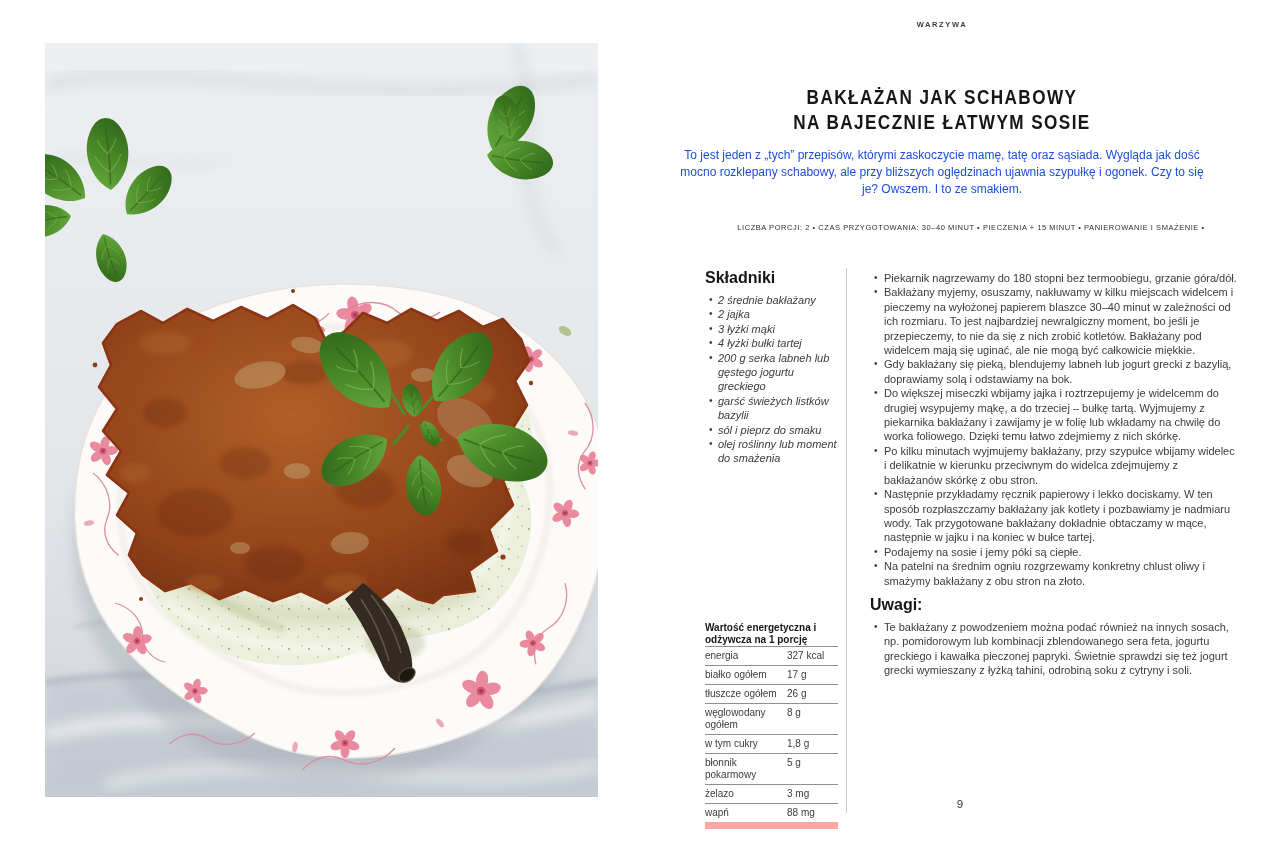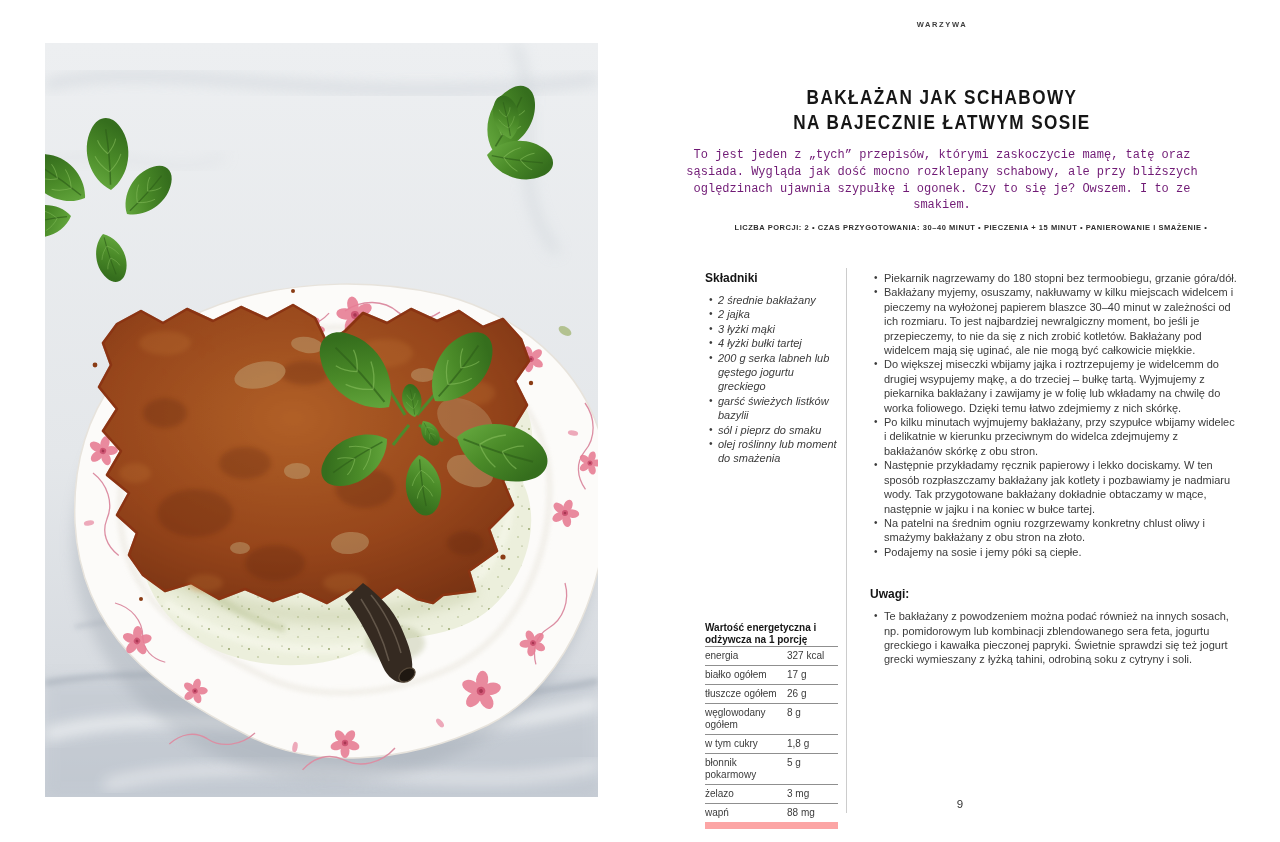--- a/index.html
+++ b/index.html
@@ -14,40 +14,40 @@
     position:absolute;left:602px;top:20px;width:680px;text-align:center;
     font-size:7.5px;font-weight:700;letter-spacing:1.6px;color:#3d3d3d;
   }
   .title{
     position:absolute;left:602px;top:85px;width:680px;text-align:center;
     font-size:19.5px;line-height:25px;font-weight:700;letter-spacing:1.6px;
     color:#161616;transform:scaleX(.88);transform-origin:50% 0;
   }
   .intro{
     position:absolute;left:672px;top:147px;width:540px;text-align:center;
-    font-size:12px;line-height:16.8px;color:#701a75;font-family:Liberation Mono, monospace;
+    font-size:12px;line-height:16.8px;color:#1d4ed8;
   }
   .meta{
     position:absolute;left:705px;top:223px;width:532px;text-align:center;
-    font-size:7.5px;font-weight:700;letter-spacing:.55px;color:#2e2e2e;
+    font-size:7.5px;font-weight:400;letter-spacing:.55px;color:#2e2e2e;
   }
   .col{position:absolute;top:271px;}
   .col-ing{left:705px;width:132px;}
   .col-prep{left:870px;width:368px;}
   .divider{position:absolute;left:846px;top:268px;width:1px;height:545px;background:#cccccc;}
   h3.sec{
-    margin:0 0 8px 0;font-size:12px;line-height:14px;font-weight:700;color:#151515;
+    margin:0 0 8px 0;font-size:16px;line-height:14px;font-weight:700;color:#151515;
   }
   ul.blist{list-style:none;margin:0;padding:0;font-size:11px;line-height:14.4px;color:#3b3b3b;}
   ul.blist li{position:relative;padding-left:14px;}
   ul.blist li::before{
     content:"•";position:absolute;left:4px;top:0;font-size:10px;color:#3b3b3b;
   }
   .col-ing ul.blist li{padding-left:13px;font-style:italic;}
-  .notes-block{margin-top:28px;}
+  .notes-block{margin-top:10px;}
   
   .nutrition{position:absolute;left:705px;top:622px;width:133px;}
   .nutrition .cap{
     font-size:10px;line-height:12px;font-weight:700;color:#161616;
   }
   table.nut{border-collapse:collapse;width:133px;font-size:10px;color:#3b3b3b;}
   table.nut td{
     border-top:1px solid #8f8f8f;padding:3px 0 3px 0;vertical-align:top;line-height:12px;
   }
   table.nut tr:last-child td{border-bottom:7px solid #fca5a5;}
@@ -331,30 +331,31 @@
 
   <div class="divider"></div>
 
   <div class="col col-prep">
     <ul class="blist">
 
         <li>Piekarnik nagrzewamy do 180 stopni bez termoobiegu, grzanie góra/dół.</li>
 
         <li>Bakłażany myjemy, osuszamy, nakłuwamy w kilku miejscach widelcem i pieczemy na wyłożonej papierem blaszce 30–40 minut w zależności od ich rozmiaru. To jest najbardziej newralgiczny moment, bo jeśli je przepieczemy, to nie da się z nich zrobić kotletów. Bakłażany pod widelcem mają się uginać, ale nie mogą być całkowicie miękkie.</li>
 
+        <li>Gdy bakłażany się pieką, blendujemy labneh lub jogurt grecki z bazylią, doprawiamy solą i odstawiamy na bok.</li>
 
         <li>Do większej miseczki wbijamy jajka i roztrzepujemy je widelcemm do drugiej wsypujemy mąkę, a do trzeciej – bułkę tartą. Wyjmujemy z piekarnika bakłażany i zawijamy je w folię lub wkładamy na chwilę do worka foliowego. Dzięki temu łatwo zdejmiemy z nich skórkę.</li>
 
         <li>Po kilku minutach wyjmujemy bakłażany, przy szypułce wbijamy widelec i delikatnie w kierunku przeciwnym do widelca zdejmujemy z bakłażanów skórkę z obu stron.</li>
 
         <li>Następnie przykładamy ręcznik papierowy i lekko dociskamy. W ten sposób rozpłaszczamy bakłażany jak kotlety i pozbawiamy je nadmiaru wody. Tak przygotowane bakłażany dokładnie obtaczamy w mące, następnie w jajku i na koniec w bułce tartej.</li>
 
+        <li>Podajemy na sosie i jemy póki są ciepłe.</li>
+
         <li>Na patelni na średnim ogniu rozgrzewamy konkretny chlust oliwy i smażymy bakłażany z obu stron na złoto.</li>
-
-        <li>Podajemy na sosie i jemy póki są ciepłe.</li>
       </ul>
     <div class="notes-block">
       <h3 class="sec">Uwagi:</h3>
       <ul class="blist">
 
           <li>Te bakłażany z powodzeniem można podać również na innych sosach, np. pomidorowym lub kombinacji zblendowanego sera feta, jogurtu greckiego i kawałka pieczonej papryki. Świetnie sprawdzi się też jogurt grecki wymieszany z łyżką tahini, odrobiną soku z cytryny i soli.</li>
         </ul>
     </div>
   </div>
 

